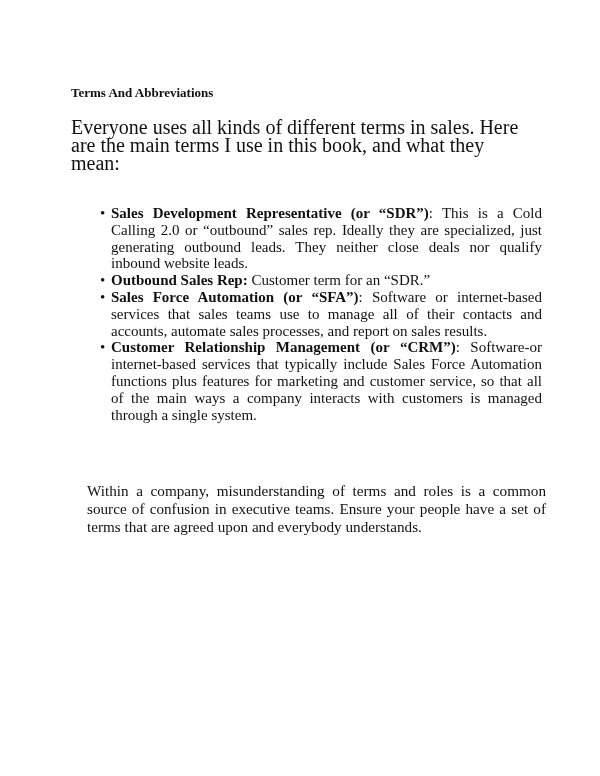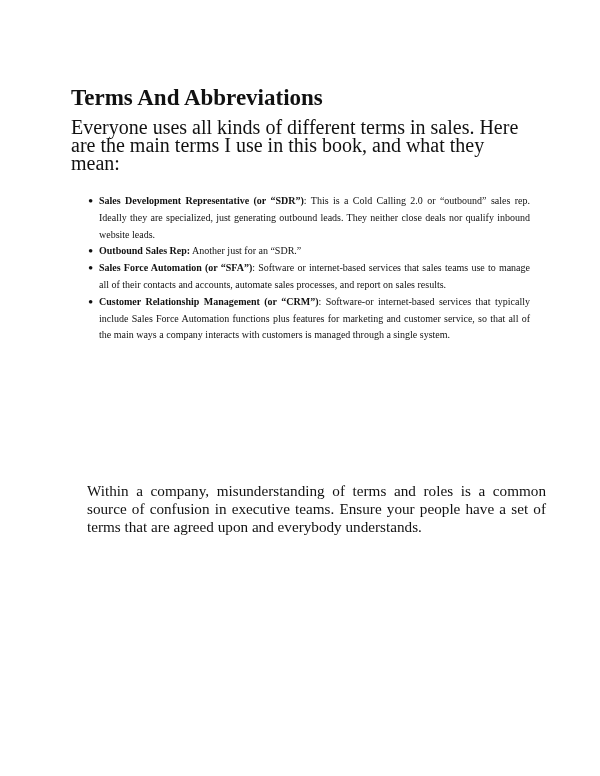--- a/index.html
+++ b/index.html
@@ -1,33 +1,33 @@
 <!DOCTYPE html>
 <html><head>
 <meta charset="utf-8">
 <style>
   html, body { margin:0; padding:0; background:#ffffff; }
   body { width:600px; height:776px; position:relative; overflow:hidden;
          font-family:"Liberation Serif", serif; color:#111; }
   .page { position:absolute; left:71px; top:0; width:459px; }
-  h1 { position:absolute; top:85px; left:0; margin:0; font-size:23px; font-weight:bold; white-space:nowrap; }
+  h1 { position:absolute; top:85px; left:0; margin:0; font-size:13px; font-weight:bold; white-space:nowrap; }
   .intro { position:absolute; top:118px; left:0; width:459px; margin:0; font-size:20px; line-height:18px; }
-  ul.terms { position:absolute; top:193px; left:0; width:459px; margin:0; padding:0 0 0 28px; box-sizing:border-box;
-             font-size:10px; line-height:16.8px; list-style:none; }
+  ul.terms { position:absolute; top:193px; left:0; width:459px; margin:12px; padding:0 0 0 28px; box-sizing:border-box;
+             font-size:15px; line-height:16.8px; list-style:none; }
   ul.terms li { position:relative; text-align:justify; margin:0; }
   ul.terms li::before { content:"\2022"; position:absolute; left:-11px; top:0; font-size:15px; }
   ul.terms li b { font-weight:bold; }
   .outro { position:absolute; top:482px; left:16px; width:459px; margin:0; font-size:15.2px; line-height:18px; text-align:justify; }
 </style>
 </head>
 <body>
 
 <div class="page">
   <h1>Terms And Abbreviations</h1>
   <p class="intro">Everyone uses all kinds of different terms in sales. Here are the main terms I use in this book, and what they mean:</p>
   <ul class="terms">
     <li><b>Sales Development Representative (or “SDR”)</b><span>: </span><span>This is a Cold Calling 2.0 or “outbound” sales rep. Ideally they are specialized, just generating outbound leads. They neither close deals nor qualify inbound website leads.</span></li>
-    <li><b>Outbound Sales Rep:</b><span> </span><span>Another just for an “SDR.”</span></li>
+    <li><b>Outbound Sales Rep:</b><span> </span><span>Customer term for an “SDR.”</span></li>
     <li><b>Sales Force Automation (or “SFA”)</b><span>: </span><span>Software or internet-based services that sales teams use to manage all of their contacts and accounts, automate sales processes, and report on sales results.</span></li>
     <li><b>Customer Relationship Management (or “CRM”)</b><span>: </span><span>Software-or internet-based services that typically include Sales Force Automation functions plus features for marketing and customer service, so that all of the main ways a company interacts with customers is managed through a single system.</span></li>
   </ul>
   <p class="outro">Within a company, misunderstanding of terms and roles is a common source of confusion in executive teams. Ensure your people have a set of terms that are agreed upon and everybody understands.</p>
 </div>
 
 </body></html>

